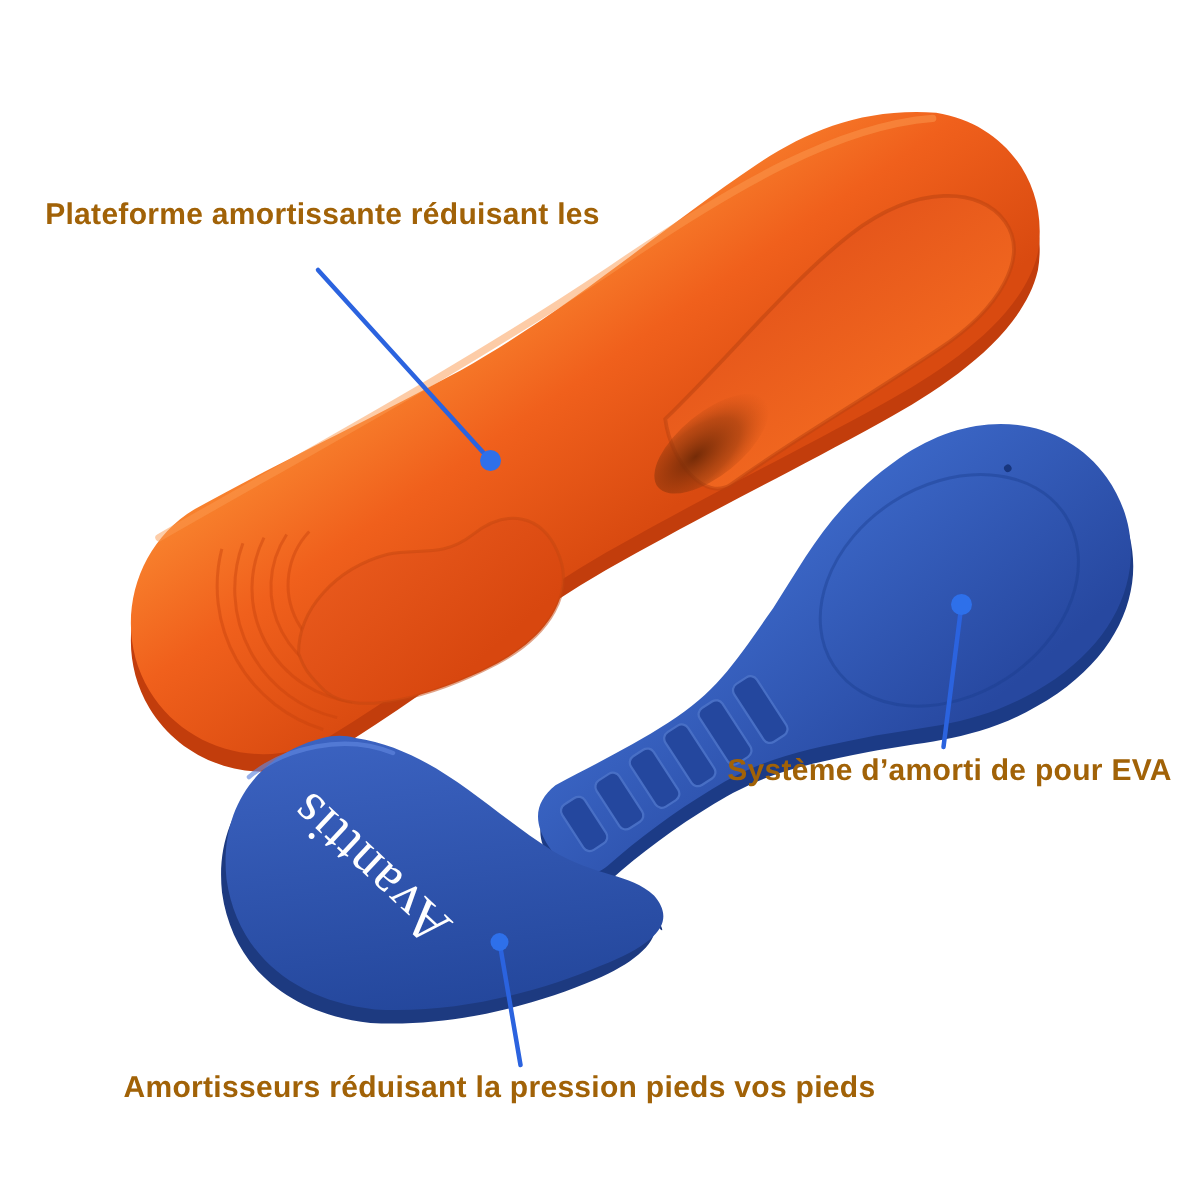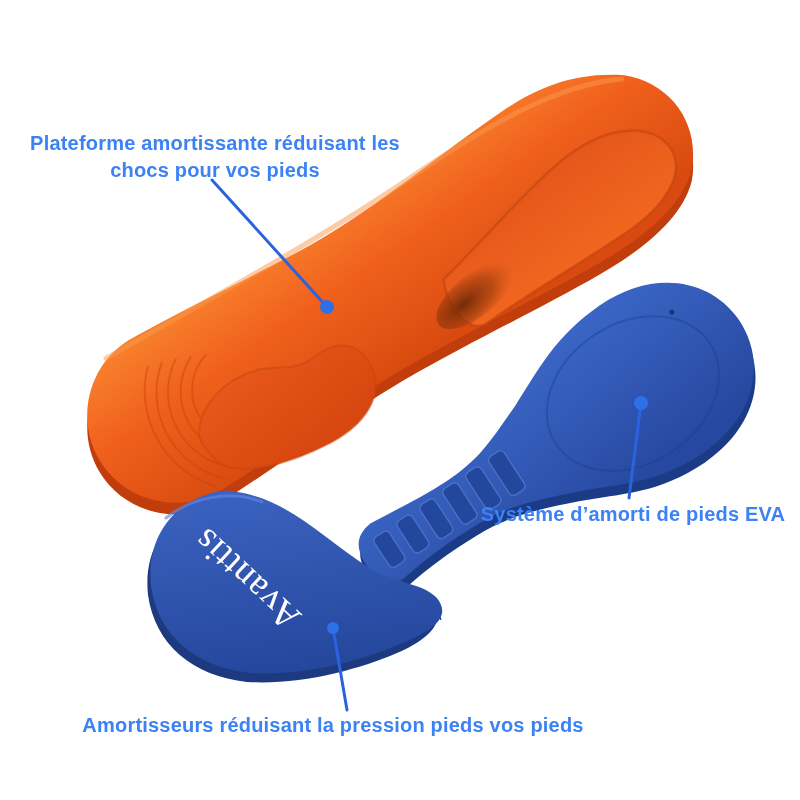--- a/index.html
+++ b/index.html
@@ -5,21 +5,21 @@
   html,body{margin:0;padding:0;}
   body{
     width:800px;height:800px;background:#ffffff;
     font-family:"Liberation Sans", sans-serif;
     position:relative;overflow:hidden;
   }
   .stage{position:absolute;inset:0;width:800px;height:800px;}
   svg.art{position:absolute;left:0;top:0;}
   .callout-label{
     position:absolute;
-    color:#3b82f6;
+    color:#a16207;
     font-size:20px;
     font-weight:600;
     line-height:1.35;
     text-align:center;
     letter-spacing:0.2px;
   }
   .nowrap{white-space:nowrap;}
 </style>
 </head>
 <body>
@@ -110,20 +110,19 @@
   </g>
   <g fill="#2E70EA" stroke="none">
     <circle cx="327" cy="307" r="7"></circle>
     <circle cx="641" cy="403" r="7"></circle>
     <circle cx="333" cy="628" r="6"></circle>
   </g>
 </svg>
 
   <div class="callout-label" style="left:15px;top:130px;width:400px;">
     <div>Plateforme amortissante réduisant les</div>
-    <div>chocs pour vos pieds</div>
   </div>
 
-  <div class="callout-label nowrap" style="left:472px;top:501px;width:322px;">Système d’amorti de pieds EVA</div>
+  <div class="callout-label nowrap" style="left:472px;top:501px;width:322px;">Système d’amorti de pour EVA</div>
 
   <div class="callout-label nowrap" style="left:78px;top:712px;width:510px;">Amortisseurs réduisant la pression pieds vos pieds</div>
 
 </div>
 
 </body></html>

